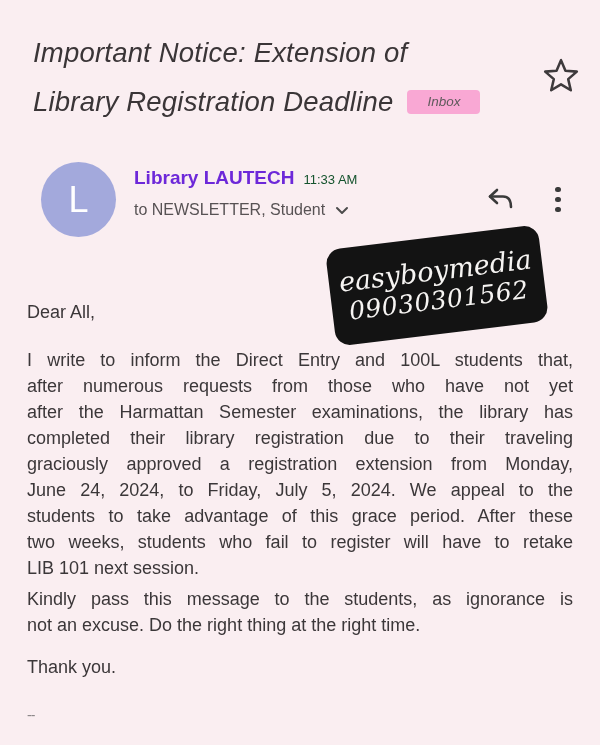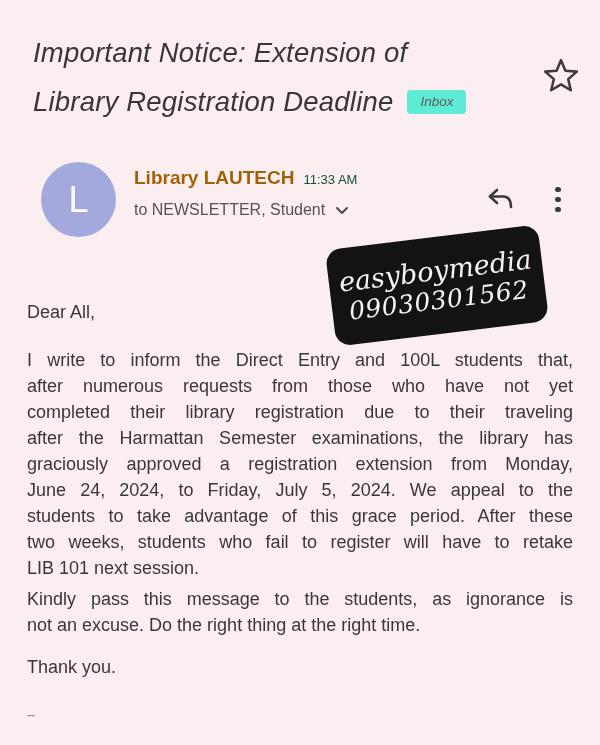--- a/index.html
+++ b/index.html
@@ -14,35 +14,35 @@
   
   .subject{
     position:absolute;left:33px;top:28px;width:505px;
     font-size:27.5px;line-height:49px;color:#3a3537;
     letter-spacing:0.2px;
     font-style:italic;
   }
   .inbox-badge{
     display:inline-block;
     font-size:13.5px;line-height:16px;
-    color:#5f5a5c;background:#5eead4;
-    padding:4px 13px;border-radius:4px;
+    color:#5f5a5c;background:#f9a8d4;
+    padding:4px 20px;border-radius:4px;
     margin-left:14px;vertical-align:middle;
     position:relative;top:-2px;letter-spacing:0;text-align:right;
   }
   .star-btn{position:absolute;left:542px;top:57px;width:38px;height:38px;background:none;border:none;padding:0;cursor:pointer;}
   
   .avatar{
     position:absolute;left:41px;top:162px;width:75px;height:75px;
     border-radius:50%;background:#a3a9dc;
     display:flex;align-items:center;justify-content:center;
     color:#ffffff;font-size:36px;font-weight:400;cursor:pointer;
   }
   .sender-line{position:absolute;left:134px;top:167px;white-space:nowrap;}
-  .sender-name{font-size:19px;font-weight:700;color:#a16207;}
+  .sender-name{font-size:19px;font-weight:700;color:#6d28d9;}
   .sent-time{font-size:13px;color:#14532d;margin-left:9px;}
   .to-line{
     position:absolute;left:134px;top:201px;white-space:nowrap;
     font-size:16px;color:#575254;cursor:pointer;
   }
   .to-line svg{margin-left:10px;position:relative;top:0px;}
   .reply-btn{position:absolute;left:483px;top:182px;width:34px;height:34px;background:none;border:none;padding:0;cursor:pointer;}
   .kebab-btn{position:absolute;left:546px;top:182px;width:24px;height:34px;background:none;border:none;padding:0;cursor:pointer;}
   .kebab-btn i{display:block;width:5.5px;height:5.5px;border-radius:50%;background:#3a3a3a;margin:4.5px auto;}
   
@@ -118,22 +118,22 @@
     <div class="wm2">09030301562</div>
   </div>
 
   <div class="body-text">
     <div class="greeting">Dear All,</div>
 
     <div class="para1">
       <div>
           <div class="jline">I write to inform the Direct Entry and 100L students that,</div>
           <div class="jline">after numerous requests from those who have not yet</div>
+          <div class="jline">after the Harmattan Semester examinations, the library has</div>
           <div class="jline">completed their library registration due to their traveling</div>
-          <div class="jline">after the Harmattan Semester examinations, the library has</div>
           <div class="jline">graciously approved a registration extension from Monday,</div>
           <div class="jline">June 24, 2024, to Friday, July 5, 2024. We appeal to the</div>
           <div class="jline">students to take advantage of this grace period. After these</div>
           <div class="jline">two weeks, students who fail to register will have to retake</div>
         </div>
       <div class="lline">LIB 101 next session.</div>
     </div>
 
     <div class="para2">
       <div>

